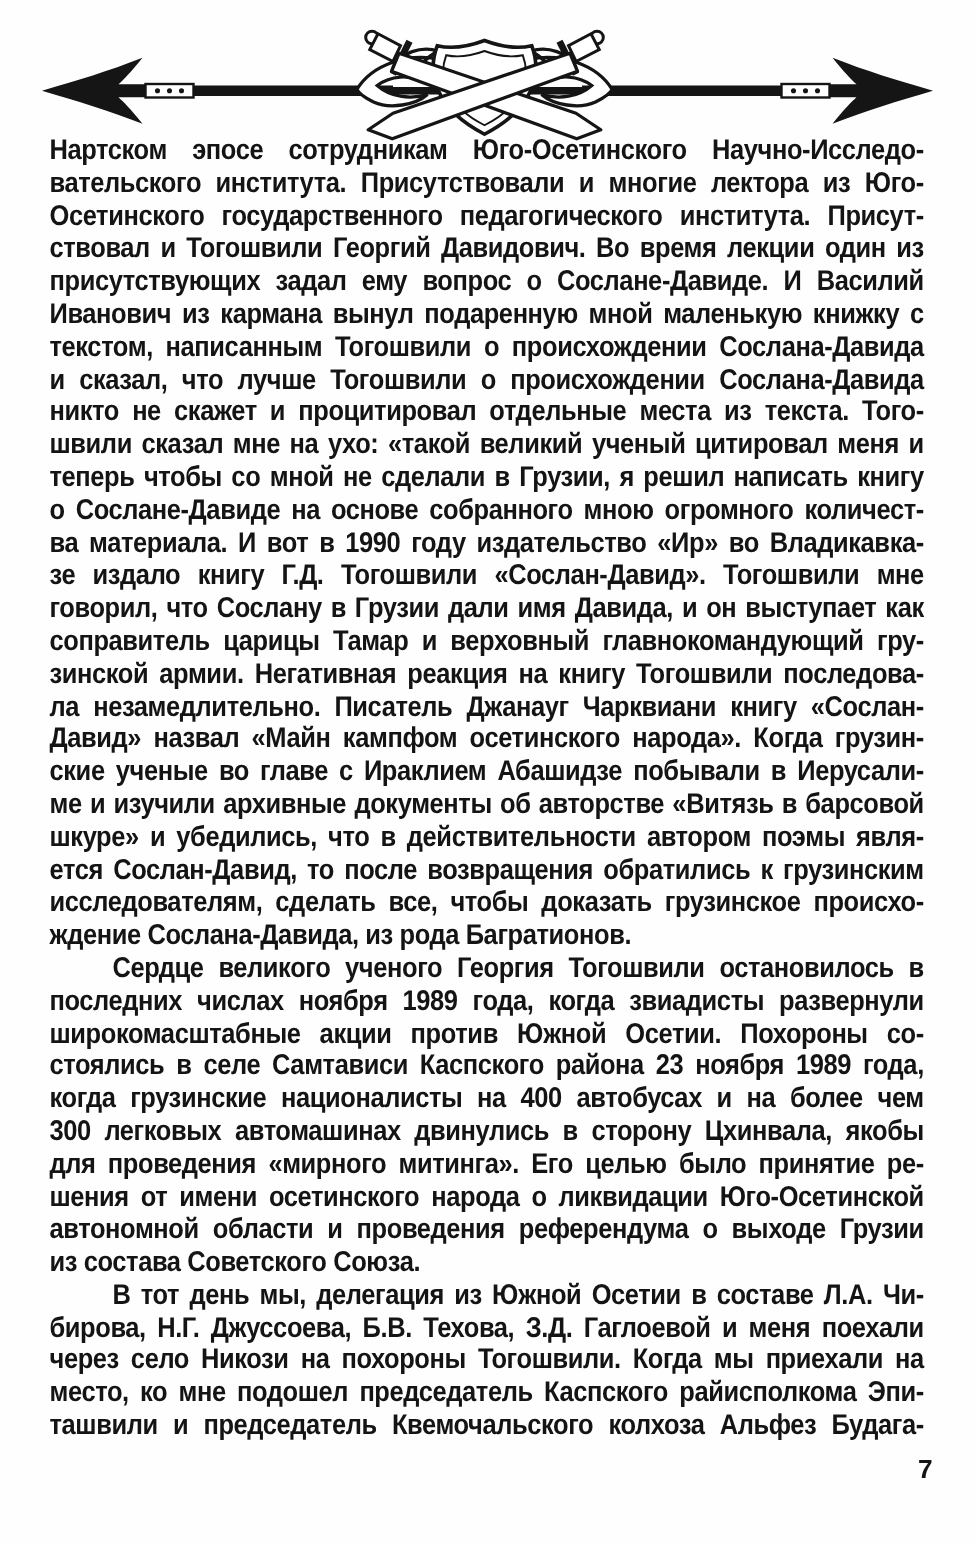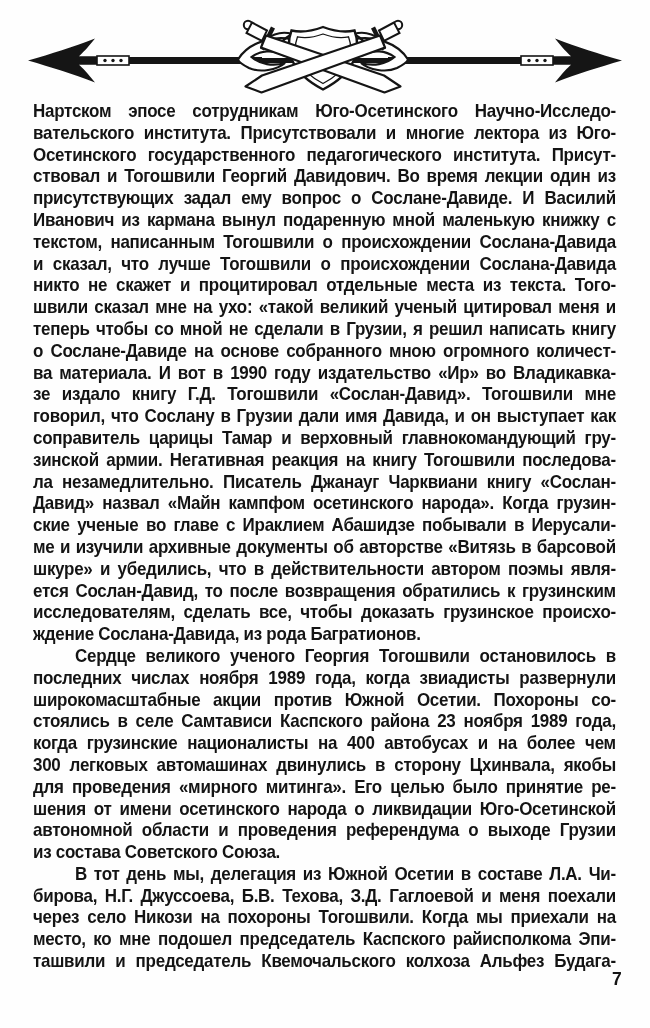--- a/index.html
+++ b/index.html
@@ -5,21 +5,21 @@
   html,body { margin:0; padding:0; }
   body {
     width:650px; height:1028px;
     background:#fefefe;
     position:relative;
     font-family:"Liberation Sans", sans-serif;
     color:#141414;
     overflow:hidden;
   }
   .ornament { position:absolute; top:6px; left:0; }
-  .text-body { position:absolute; top:100px; left:33px; width:583px; }
+  .text-body { position:absolute; top:90px; left:33px; width:583px; }
   .para { margin:0; }
   .line {
     width:652px; height:21.8px; line-height:21.8px;
     font-size:19px; font-weight:bold; letter-spacing:-0.3px;
     white-space:nowrap;
     text-align:justify; text-align-last:justify;
     transform:scaleX(0.894); transform-origin:0 0;
     overflow:visible;
   }
   .line.last { text-align-last:left; }

